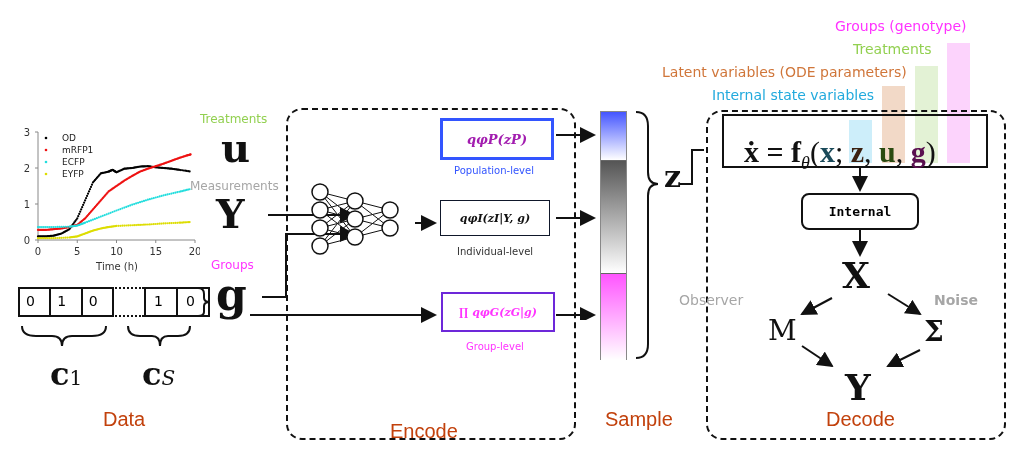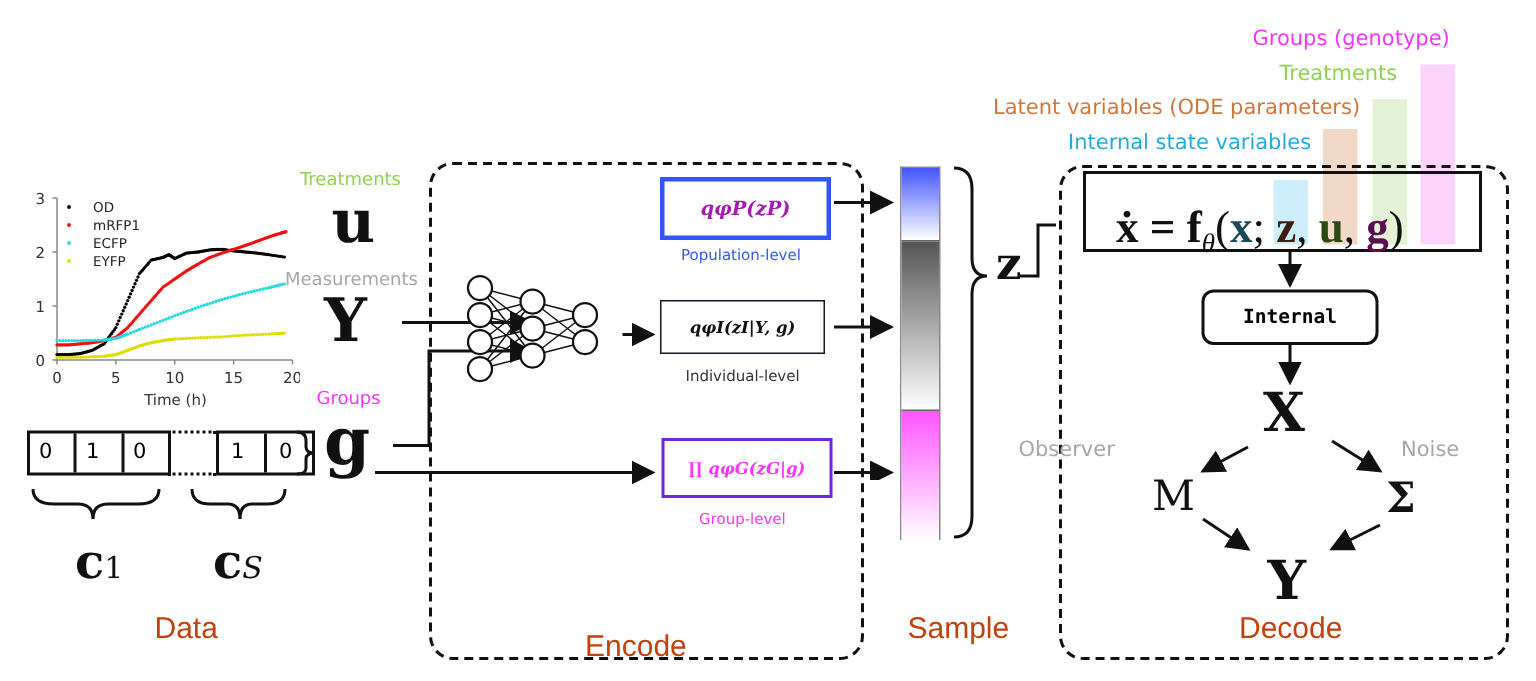--- a/index.html
+++ b/index.html
@@ -727,17 +727,17 @@
   <line x1="160" y1="6" x2="160" y2="30" stroke="#111" stroke-width="2" marker-end="url(#ah4)"></line>
   <line x1="160" y1="68" x2="160" y2="95" stroke="#111" stroke-width="2" marker-end="url(#ah4)"></line>
   <line x1="132" y1="138" x2="102" y2="154" stroke="#111" stroke-width="2" marker-end="url(#ah4)"></line>
   <line x1="188" y1="134" x2="220" y2="154" stroke="#111" stroke-width="2" marker-end="url(#ah4)"></line>
   <line x1="102" y1="186" x2="132" y2="206" stroke="#111" stroke-width="2" marker-end="url(#ah4)"></line>
   <line x1="220" y1="190" x2="188" y2="206" stroke="#111" stroke-width="2" marker-end="url(#ah4)"></line>
 </svg>
 
 <div class="abs math" style="left:842px;top:255px;font-size:36px;line-height:40px;">X</div>
 <div class="abs lbl" style="left:679px;top:292px;font-size:14px;color:#a6a6a6;">Observer</div>
-<div class="abs lbl" style="left:934px;top:292px;font-size:14px;color:#a6a6a6;">Noise</div>
+<div class="abs lbl" style="left:934px;top:292px;font-size:14px;color:#a6a6a6;font-weight:bold;">Noise</div>
 <div class="abs math" style="left:768px;top:315px;font-size:28px;line-height:32px;font-weight:normal;">M</div>
 <div class="abs math" style="left:924px;top:316px;font-size:28px;line-height:32px;">Σ</div>
 <div class="abs math" style="left:845px;top:367px;font-size:36px;line-height:40px;">Y</div>
 <div class="abs section" style="left:826px;top:408px;">Decode</div>
 
 </body></html>

